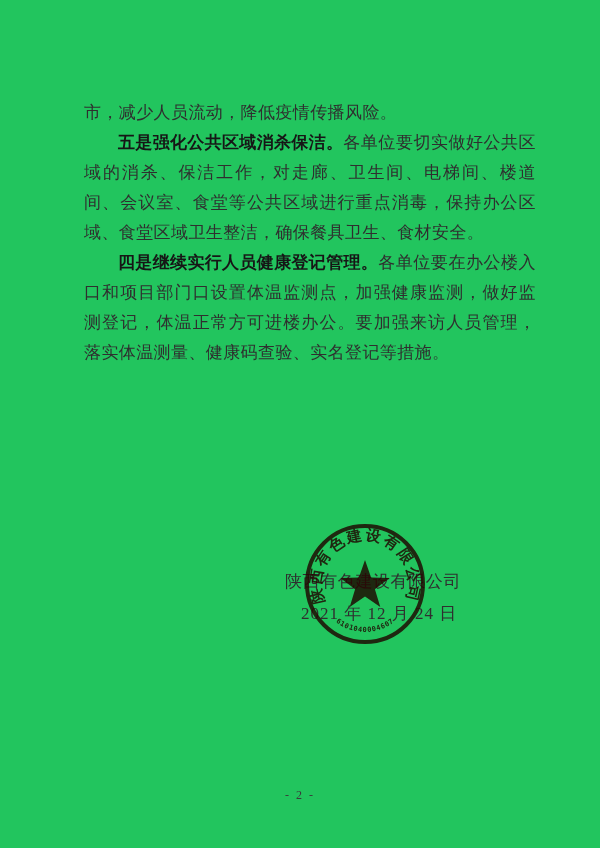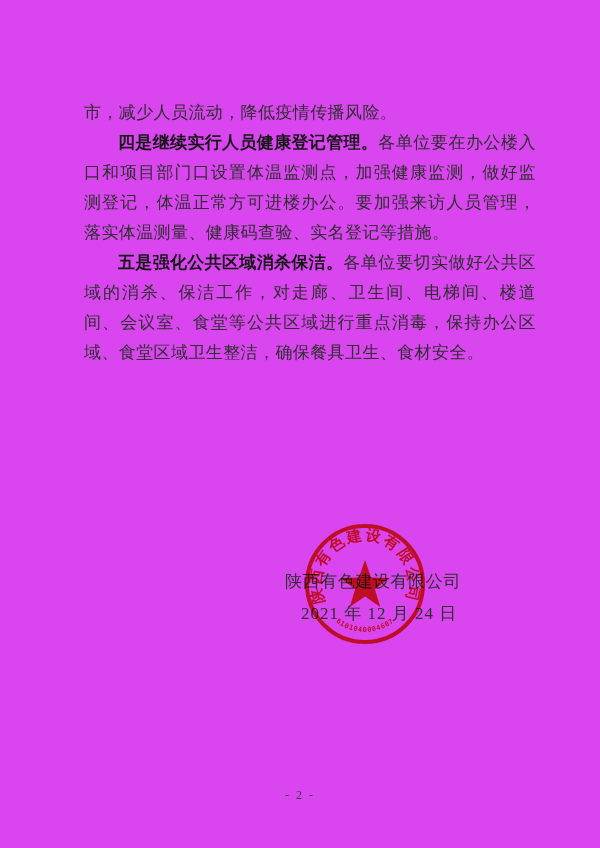--- a/index.html
+++ b/index.html
@@ -1,20 +1,20 @@
 <!DOCTYPE html>
 <html><head>
 <meta charset="utf-8">
 <style>
   html, body { margin: 0; padding: 0; background: #ffffff; }
   .page {
     position: relative;
     width: 600px;
     height: 848px;
-    background: #d946ef;
+    background: #22c55e;
     overflow: hidden;
     font-family: "Liberation Serif", "DejaVu Serif", serif;
   }
   .content {
     position: absolute;
     left: 84px;
     top: 98px;
     width: 452px;
   }
   .content p {
@@ -82,22 +82,22 @@
     color: #3a3a3a;
   }
 </style>
 </head>
 <body>
 
 <div class="page">
 
   <div class="content">
     <p><span>市，减少人员流动，降低疫情传播风险。</span></p>
+    <p class="indented"><b>五是强化公共区域消杀保洁。</b><span>各单位要切实做好公共区域的消杀、保洁工作，对走廊、卫生间、电梯间、楼道间、会议室、食堂等公共区域进行重点消毒，保持办公区域、食堂区域卫生整洁，确保餐具卫生、食材安全。</span></p>
     <p class="indented"><b>四是继续实行人员健康登记管理。</b><span>各单位要在办公楼入口和项目部门口设置体温监测点，加强健康监测，做好监测登记，体温正常方可进楼办公。要加强来访人员管理，落实体温测量、健康码查验、实名登记等措施。</span></p>
-    <p class="indented"><b>五是强化公共区域消杀保洁。</b><span>各单位要切实做好公共区域的消杀、保洁工作，对走廊、卫生间、电梯间、楼道间、会议室、食堂等公共区域进行重点消毒，保持办公区域、食堂区域卫生整洁，确保餐具卫生、食材安全。</span></p>
   </div>
 
   <div class="signature-company">陕西有色建设有限公司</div>
 
   <div class="signature-date">2021 年 12 月 24 日</div>
 
   <svg class="seal" viewBox="0 0 130 130">
     <defs>
       <path id="sealTopArc" d="M 25.1 83.6 A 44 44 0 1 1 104.9 83.6" fill="none"></path>
       <path id="sealBottomArc" d="M 36.1 103.3 A 48 48 0 0 0 93.9 103.3" fill="none"></path>

